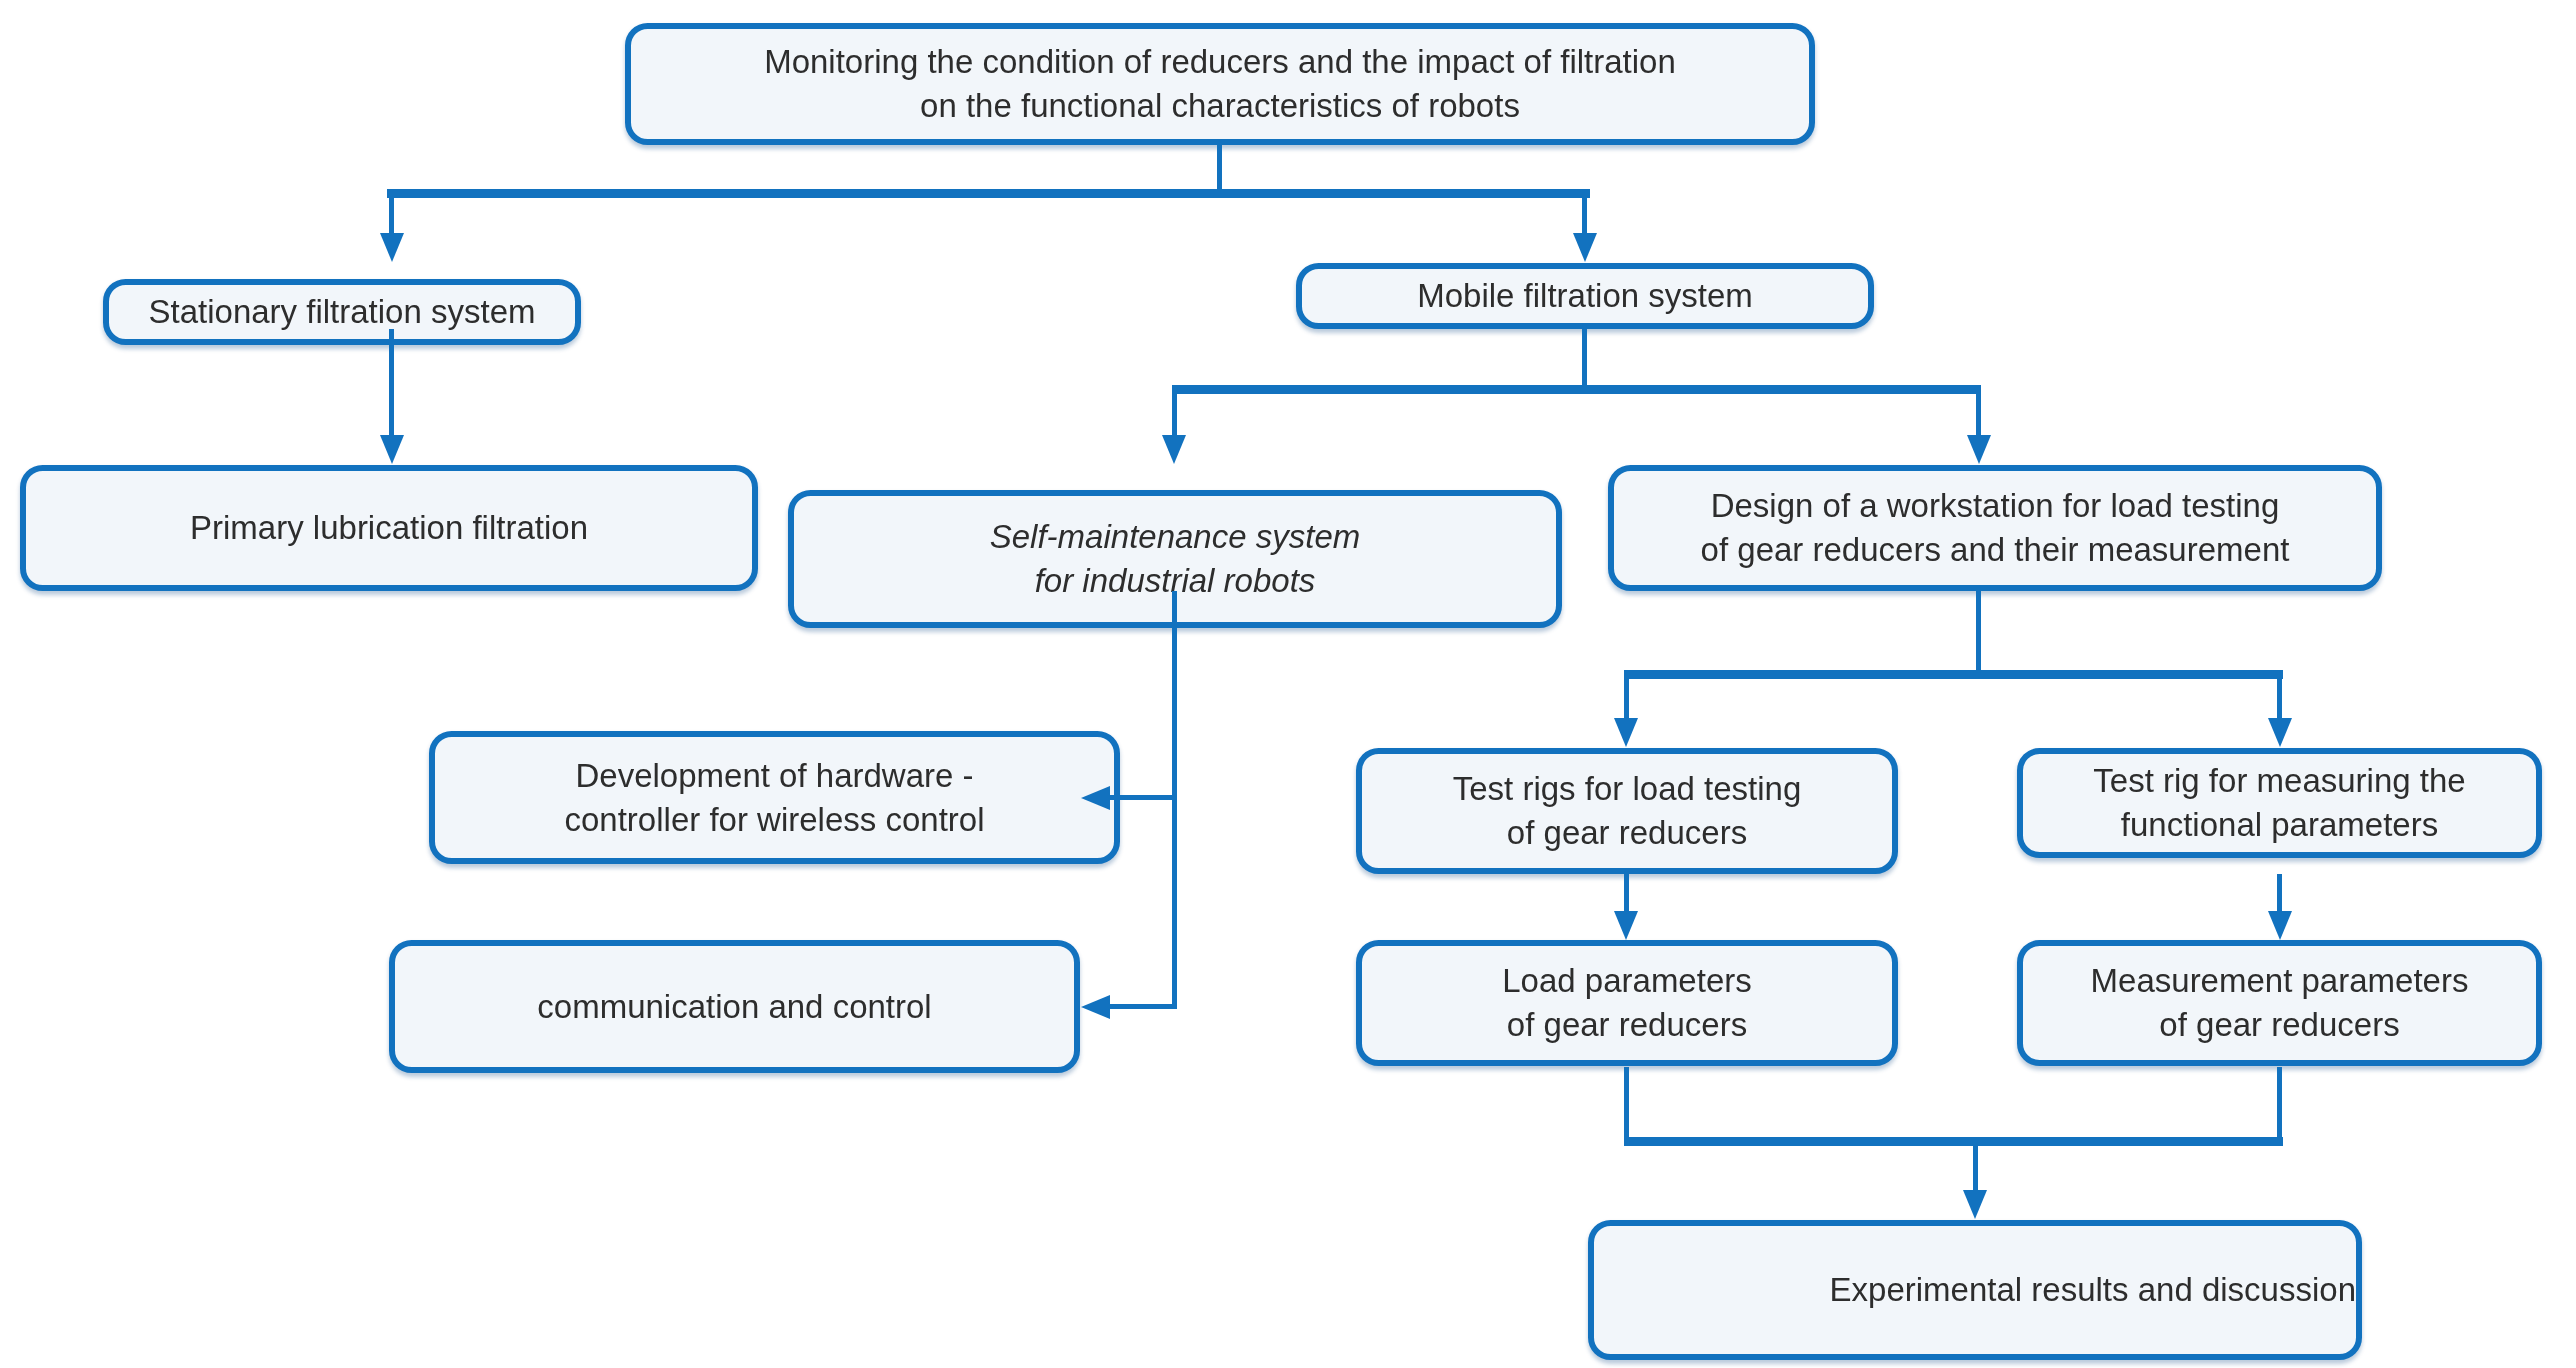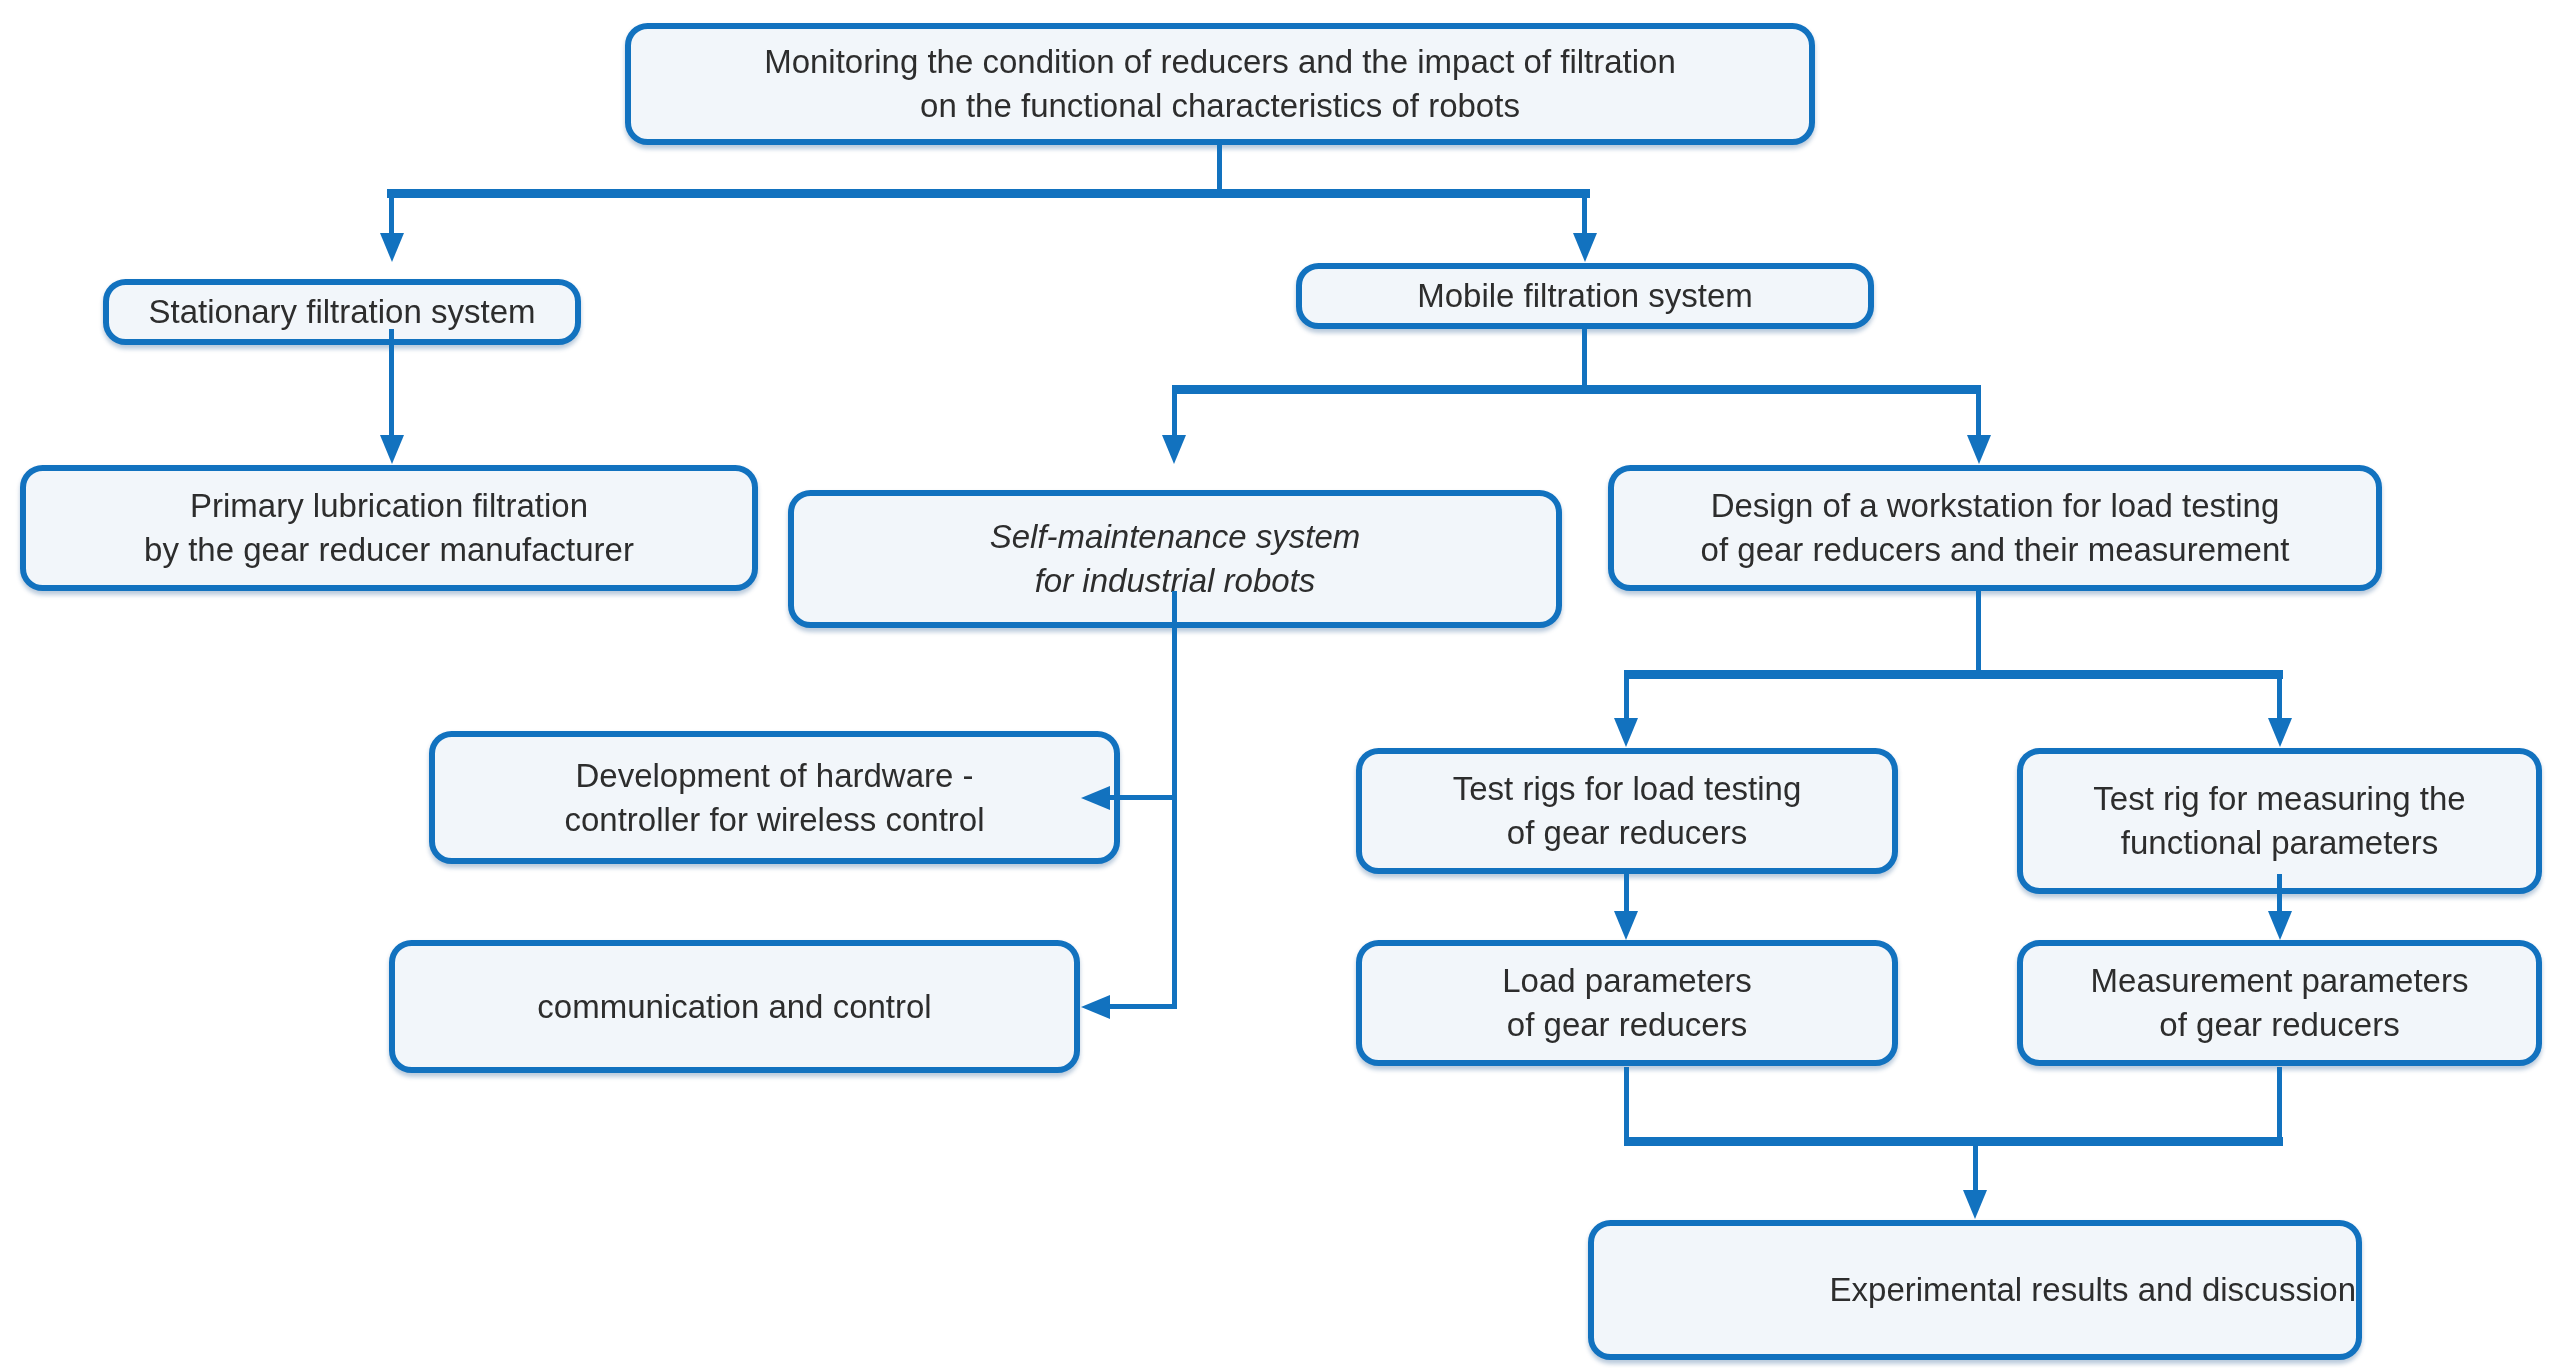--- a/index.html
+++ b/index.html
@@ -62,21 +62,20 @@
   <div class="node" style="left:103px;top:279px;width:478px;height:66px;">
     <span>Stationary filtration system</span>
   </div>
 
   <div class="node" style="left:1296px;top:263px;width:578px;height:66px;">
     <span>Mobile filtration system</span>
   </div>
 
   <div class="node" style="left:20px;top:465px;width:738px;height:126px;">
     <span>Primary lubrication filtration</span>
-    <span>by the gear reducer manufacturer</span>
   </div>
 
   <div class="node" style="left:788px;top:490px;width:774px;height:138px;font-style:italic;">
     <span>Self-maintenance system</span>
     <span>for industrial robots</span>
   </div>
 
   <div class="node" style="left:1592px;top:465px;width:774px;height:126px;margin-left:16px;">
     <span>Design of a workstation for load testing</span>
     <span>of gear reducers and their measurement</span>
@@ -89,21 +88,21 @@
 
   <div class="node" style="left:389px;top:940px;width:691px;height:133px;">
     <span>communication and control</span>
   </div>
 
   <div class="node" style="left:1356px;top:748px;width:542px;height:126px;">
     <span>Test rigs for load testing</span>
     <span>of gear reducers</span>
   </div>
 
-  <div class="node" style="left:2017px;top:748px;width:525px;height:146px;">
+  <div class="node" style="left:2017px;top:748px;width:525px;height:110px;">
     <span>Test rig for measuring the</span>
     <span>functional parameters</span>
   </div>
 
   <div class="node" style="left:1356px;top:940px;width:542px;height:126px;">
     <span>Load parameters</span>
     <span>of gear reducers</span>
   </div>
 
   <div class="node" style="left:2017px;top:940px;width:525px;height:126px;">

